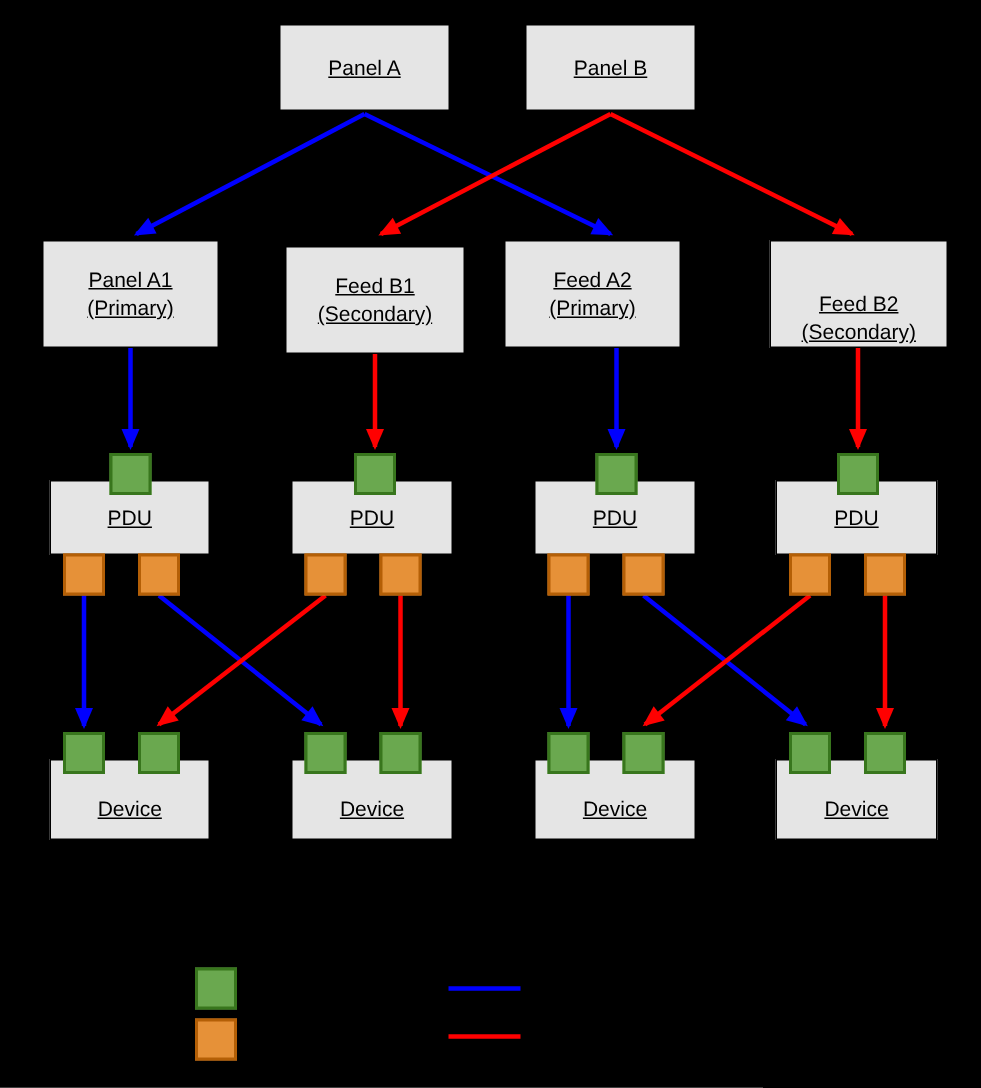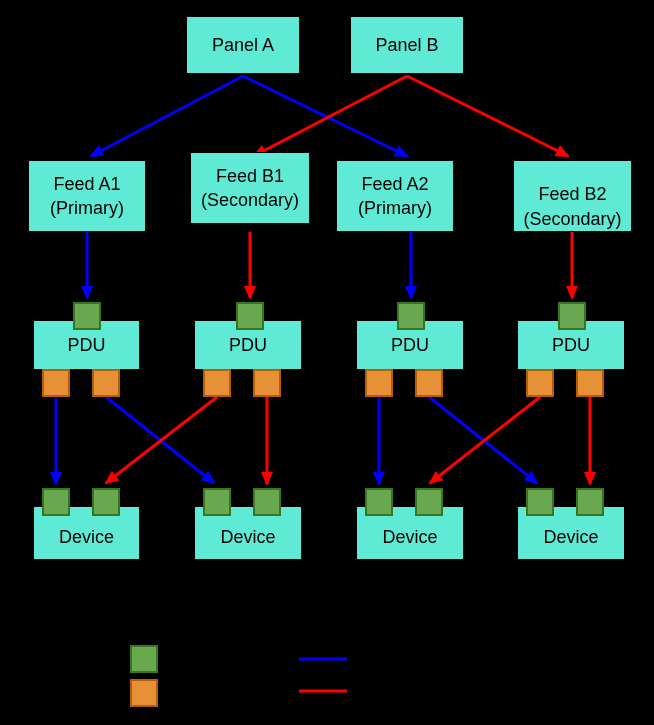--- a/index.html
+++ b/index.html
@@ -5,32 +5,33 @@
   html,body{margin:0;padding:0;}
   .canvas{
     position:relative;
     width:654px;height:725px;
     background:#000000;
     font-family:"Liberation Sans", sans-serif;
     overflow:hidden;
   }
   .node{
     position:absolute;
-    background:#5eead4;
+    background:#e5e5e5;
     border:1px solid #000000;
     box-sizing:border-box;
     display:flex;
     flex-direction:column;
     align-items:center;
     justify-content:center;
     color:#000000;
-    font-size:18px;
+    font-size:14px;
     text-align:center;
     line-height:1.35;
     z-index:2;
+    text-decoration:underline;
   }
   .port{
     position:absolute;
     width:28px;height:28px;
     box-sizing:border-box;
     z-index:3;
   }
   .port.in{
     background:#6aa84f;
     border:2px solid #38761d;
@@ -92,24 +93,24 @@
   </svg>
 
   <div class="node" style="left:186px;top:16px;width:114px;height:58px;">
     <span>Panel A</span>
   </div>
   <div class="node" style="left:350px;top:16px;width:114px;height:58px;">
     <span>Panel B</span>
   </div>
 
   <div class="node" style="left:28px;top:160px;width:118px;height:72px;">
-    <span>Feed A1</span>
+    <span>Panel A1</span>
     <span>(Primary)</span>
   </div>
-  <div class="node" style="left:190px;top:152px;width:120px;height:72px;">
+  <div class="node" style="left:190px;top:164px;width:120px;height:72px;">
     <span>Feed B1</span>
     <span>(Secondary)</span>
   </div>
   <div class="node" style="left:336px;top:160px;width:118px;height:72px;">
     <span>Feed A2</span>
     <span>(Primary)</span>
   </div>
   <div class="node" style="left:513px;top:160px;width:119px;height:72px;justify-content:flex-end;">
     <span>Feed B2</span>
     <span>(Secondary)</span>

